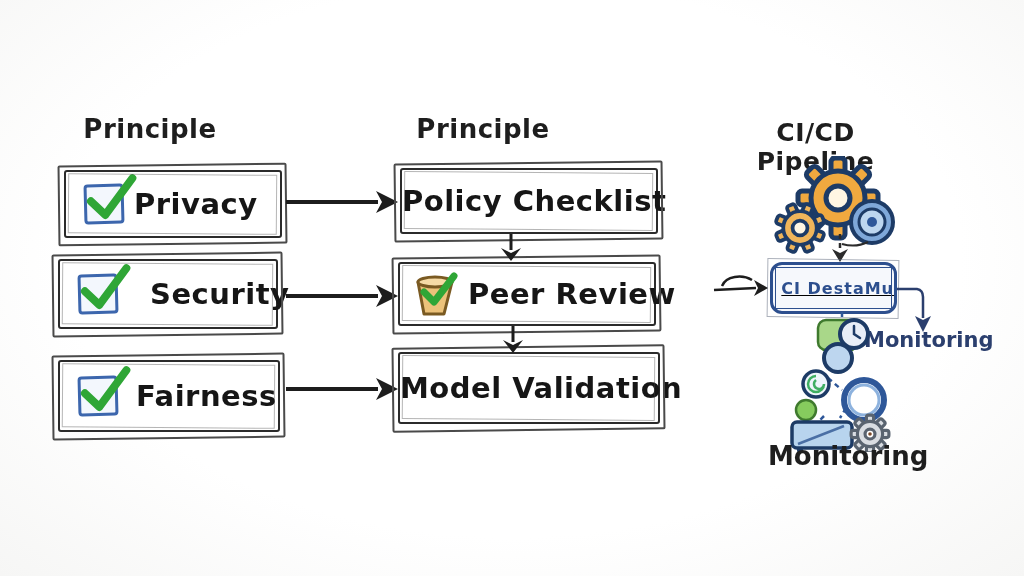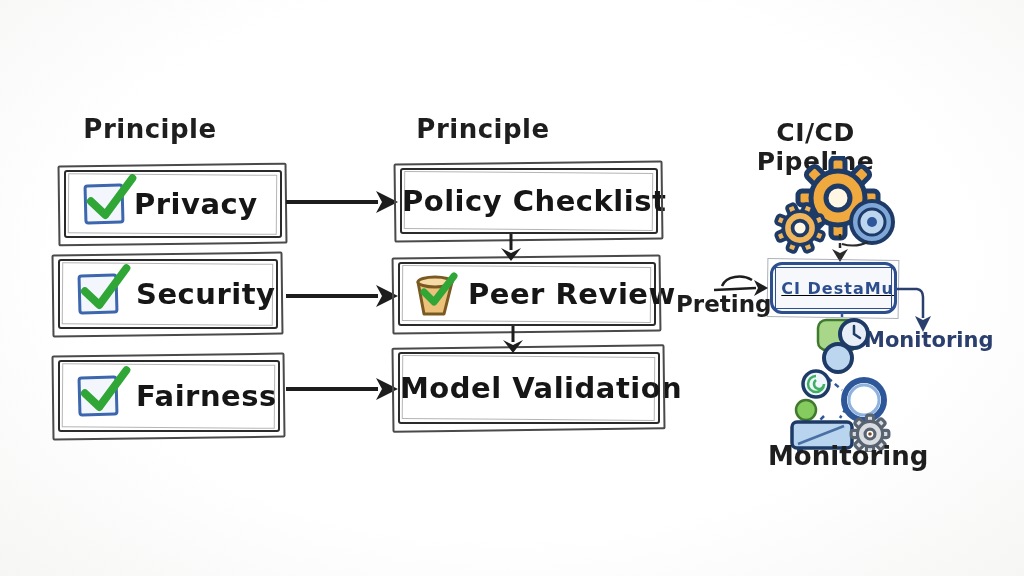--- a/index.html
+++ b/index.html
@@ -80,21 +80,21 @@
     </span>
     <span class="box-label" style="margin-left:10px;">Privacy</span>
   </div>
 
   <div class="sketch-box" style="left:58px;top:259px;width:220px;height:70px;">
     <span class="checkbox">
       <svg width="56" height="54" viewBox="0 0 56 54">
         <path d="M8 28 L22 42 L50 6" fill="none" stroke="#2fa636" stroke-width="8" stroke-linecap="round" stroke-linejoin="round"></path>
       </svg>
     </span>
-    <span class="box-label" style="margin-left:18px;">Security</span>
+    <span class="box-label" style="margin-left:32px;">Security</span>
   </div>
 
   <div class="sketch-box" style="left:58px;top:353px;width:222px;height:72px;margin-top:7px;">
     <span class="checkbox">
       <svg width="56" height="54" viewBox="0 0 56 54">
         <path d="M8 28 L22 42 L50 6" fill="none" stroke="#2fa636" stroke-width="8" stroke-linecap="round" stroke-linejoin="round"></path>
       </svg>
     </span>
     <span class="box-label" style="margin-left:18px;">Fairness</span>
   </div>
@@ -187,21 +187,20 @@
 
   <div class="ci-box" style="left:770px;top:262px;width:127px;height:52px;">
     <span class="ci-label">CI DestaMu</span>
   </div>
 
   <svg class="arrow-svg" style="left:708px;top:272px;" width="62" height="26">
     <path d="M14 14 C 18 4 34 2 44 8" stroke="#1d1d1d" stroke-width="2.5" fill="none"></path>
     <path d="M6 18 L48 16" stroke="#1d1d1d" stroke-width="2.5" fill="none"></path>
     <polygon points="46,8 60,16 46,24 50,16" fill="#1d1d1d"></polygon>
   </svg>
-  <div class="hand-label" style="left:676px;top:291px;width:92px;text-align:center;font-size:23px;font-weight:600;">Preting</div>
 
   <svg class="arrow-svg" style="left:897px;top:280px;" width="40" height="54">
     <path d="M0 9 L20 9 Q 26 10 26 17 L26 38" stroke="#2b3f6e" stroke-width="2.5" fill="none"></path>
     <polygon points="18,36 26,52 34,36 26,40" fill="#2b3f6e"></polygon>
   </svg>
   <div class="hand-label blue-label" style="left:864px;top:328px;width:110px;text-align:center;font-size:21px;font-weight:600;">Monitoring</div>
 
   <svg class="doodle" style="left:784px;top:312px;" width="120" height="140" viewBox="0 0 120 140">
 
     <path d="M58 0 L58 10 M50 44 L40 58 M34 70 L26 82 M44 66 L58 78 M40 104 L34 110 M62 96 L56 106" stroke="#2e5799" stroke-width="2.5" stroke-dasharray="5 4" fill="none"></path>

